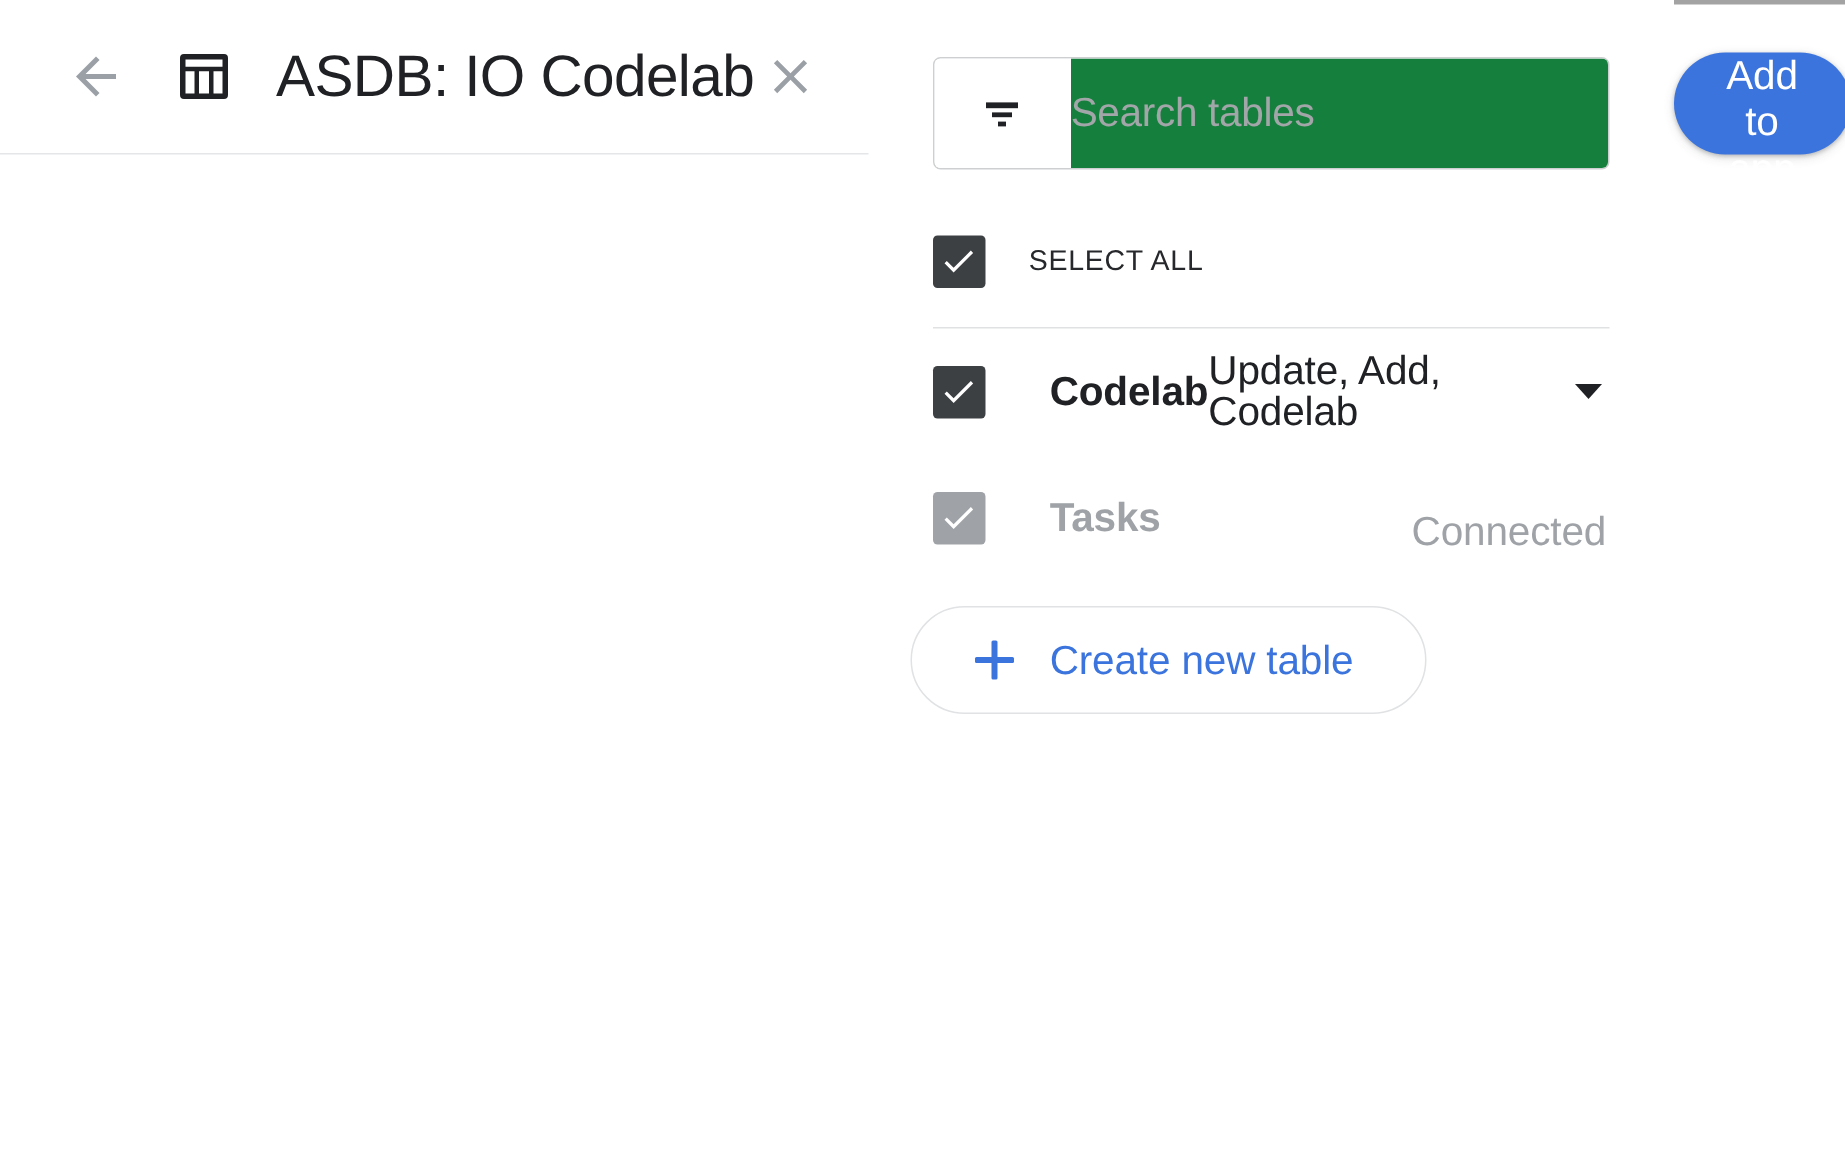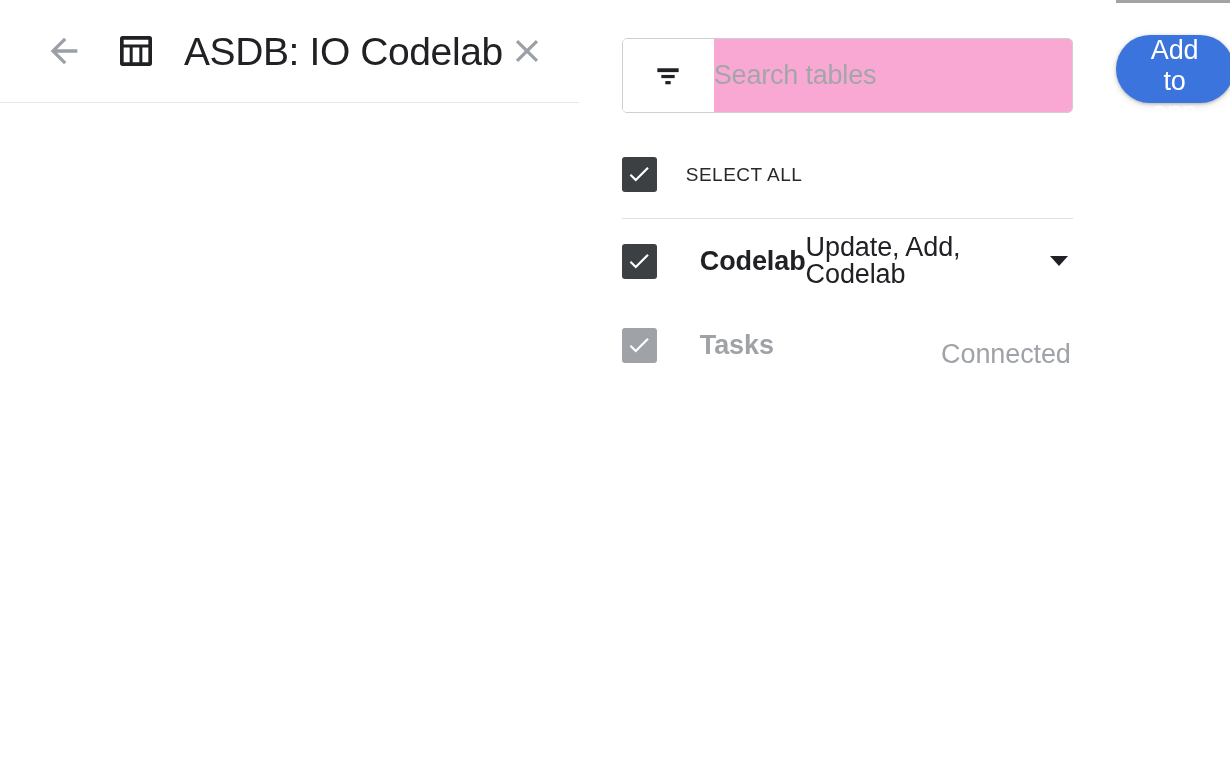--- a/index.html
+++ b/index.html
@@ -99,21 +99,21 @@
     background: #ffffff;
     display: flex;
     align-items: center;
     justify-content: center;
   }
 
   .search-input {
     flex: 1 1 auto;
     border: none;
     outline: none;
-    background: #f9a8d4;
+    background: #15803d;
     font-family: "Liberation Sans", sans-serif;
     font-size: 27px;
     color: #202124;
     padding: 0 4px 0 0;
     letter-spacing: -0.2px;
   }
   .search-input::placeholder {
     color: #a3a6a9;
     opacity: 1;
   }
@@ -341,19 +341,23 @@
         <svg width="26" height="26" viewBox="0 0 24 24" aria-hidden="true">
           <path d="M9 16.2 4.8 12l-1.4 1.4L9 19 21 7l-1.4-1.4L9 16.2z" fill="#ffffff"></path>
         </svg>
       </div>
       <div class="row-name">Tasks</div>
       <div class="row-right">
         <span class="status-label">Connected</span>
       </div>
     </div>
 
+    <div class="create-btn">
+      <span class="plus-icon"></span>
+      <span class="create-label">Create new table</span>
+    </div>
   </div>
 
   <div class="footer">
     <button class="add-btn">Add to app</button>
   </div>
 
 </div>
 
 </body></html>

